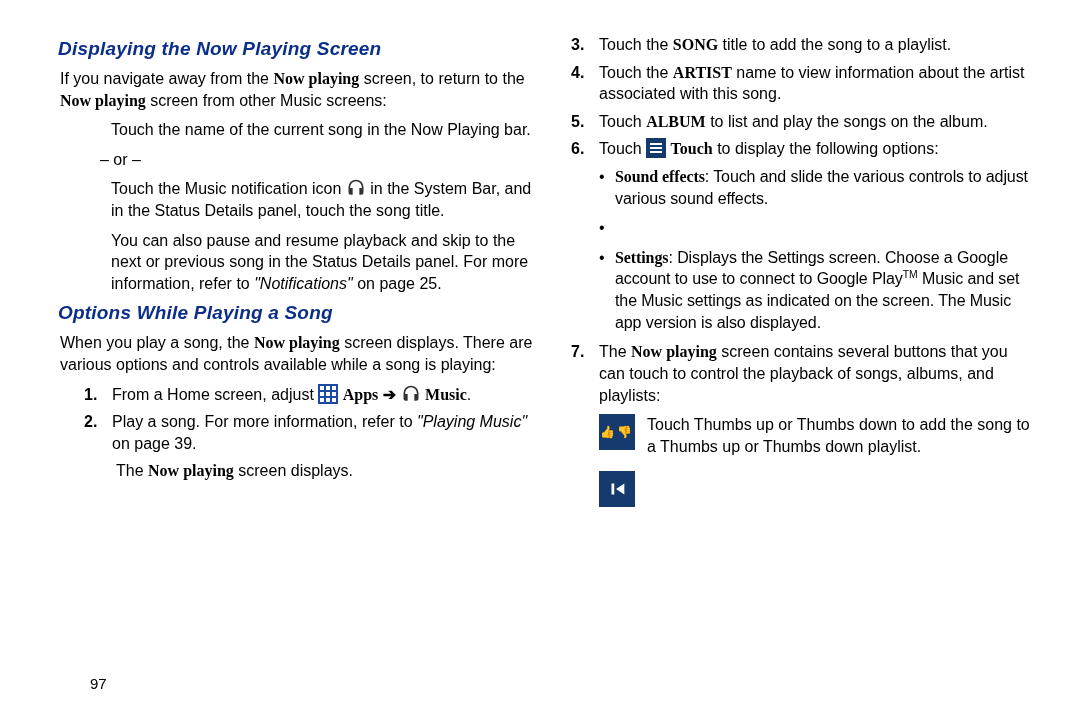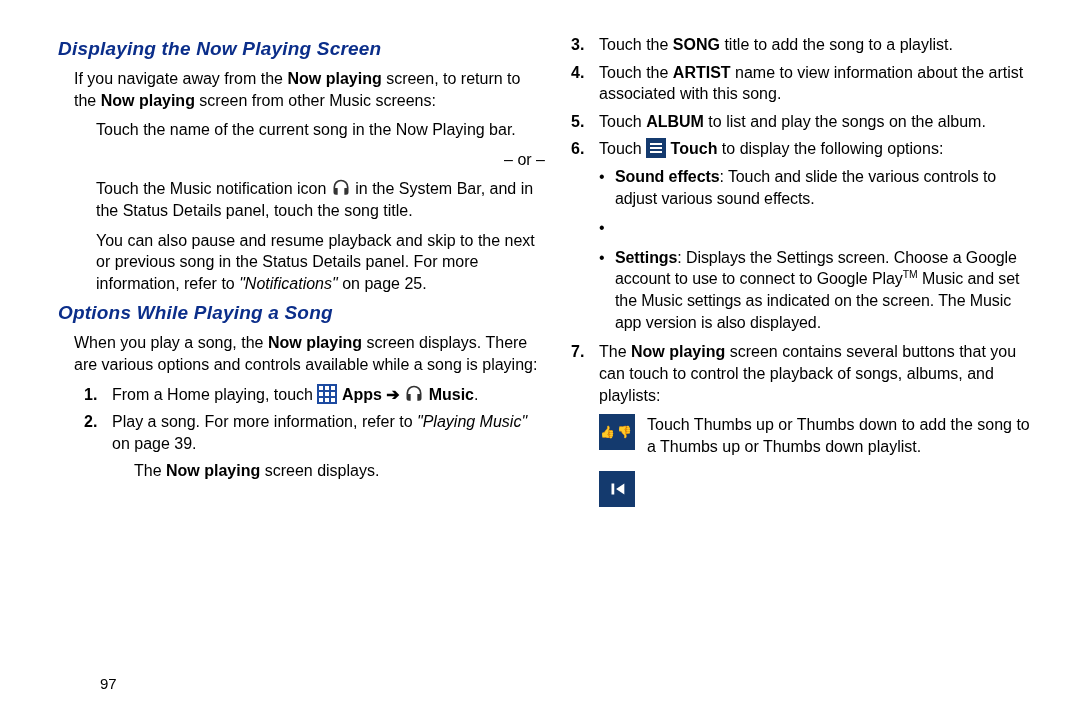--- a/index.html
+++ b/index.html
@@ -27,39 +27,39 @@
     font-style: italic;
     font-weight: bold;
     font-size: 19px;
     margin: 4px 0 8px 0;
     letter-spacing: 0.2px;
   }
   .p {
     line-height: 1.35;
     margin: 0 0 8px 0;
   }
-  .lead { margin-left: 16px; }
-  .indent1 { margin-left: 38px; }
-  .or { margin-left: 42px; text-align: right; }
+  .lead { margin-left: 2px; }
+  .indent1 { margin-left: 53px; }
+  .or { margin-left: 42px; }
   .numlist {
     list-style: none;
     padding: 0;
     margin: 0;
     counter-reset: step;
   }
   .numitem {
     display: flex;
     gap: 8px;
     margin: 0 0 6px 26px;
     line-height: 1.35;
   }
   .numitem .n { font-weight: bold; min-width: 20px; }
   .numitem .t { flex: 1; }
   .sub {
-    margin-left: 76px;
+    margin-left: 58px;
     line-height: 1.35;
   }
   .bulletlist { list-style: none; padding: 0; margin: 0; }
   .bulletitem {
     display: flex;
     gap: 6px;
     margin: 0 0 8px 54px;
     line-height: 1.35;
   }
   .bulletitem .b { min-width: 10px; }
@@ -107,26 +107,26 @@
   .inline-icon.menu {
     width: 20px; height: 20px;
     background: #143a6e;
     position: relative;
   }
   .inline-icon.menu::after{
     content:""; position:absolute; left:4px; right:4px; top:5px;
     height:2px; background:#fff;
     box-shadow: 0 4px 0 #fff, 0 8px 0 #fff;
   }
-  .bold { font-weight: bold; }
+  .bold { font-weight: bold; font-family: Liberation Serif, serif; }
   .arrow { font-weight: bold; }
   sup { font-size: 0.65em; }
   .pagenum {
     position: absolute;
-    left: 100px;
+    left: 90px;
     bottom: 28px;
     font-size: 15px;
   }
   .xref { font-style: italic; }
   .cond { font-family: "Arial Narrow", Arial, sans-serif; letter-spacing: -0.1px; }
 </style>
 </head>
 <body>
 
 <div class="page">
@@ -158,21 +158,21 @@
     <h2 class="section">Options While Playing a Song</h2>
 
     <p class="p lead">
       <span>When you play a song, the </span><span class="bold">Now playing</span><span> screen displays. There are various options and controls available while a song is playing:</span>
     </p>
 
     <ol class="numlist">
       <li class="numitem">
         <span class="n">1.</span>
         <span class="t">
-          <span>From a Home playing, touch </span>
+          <span>From a Home screen, adjust </span>
           <span class="inline-icon apps"></span>
           <span class="bold">Apps</span><span class="arrow"> ➔ </span>
           <span class="inline-icon headphones">
             <svg viewBox="0 0 24 24">
                 <path fill="#333" d="M12 2a9 9 0 0 0-9 9v6a3 3 0 0 0 3 3h2v-8H5v-1a7 7 0 1 1 14 0v1h-3v8h2a3 3 0 0 0 3-3v-6a9 9 0 0 0-9-9z"></path>
               </svg>
           </span>
           <span class="bold">Music</span><span>.</span>
         </span>
       </li>

